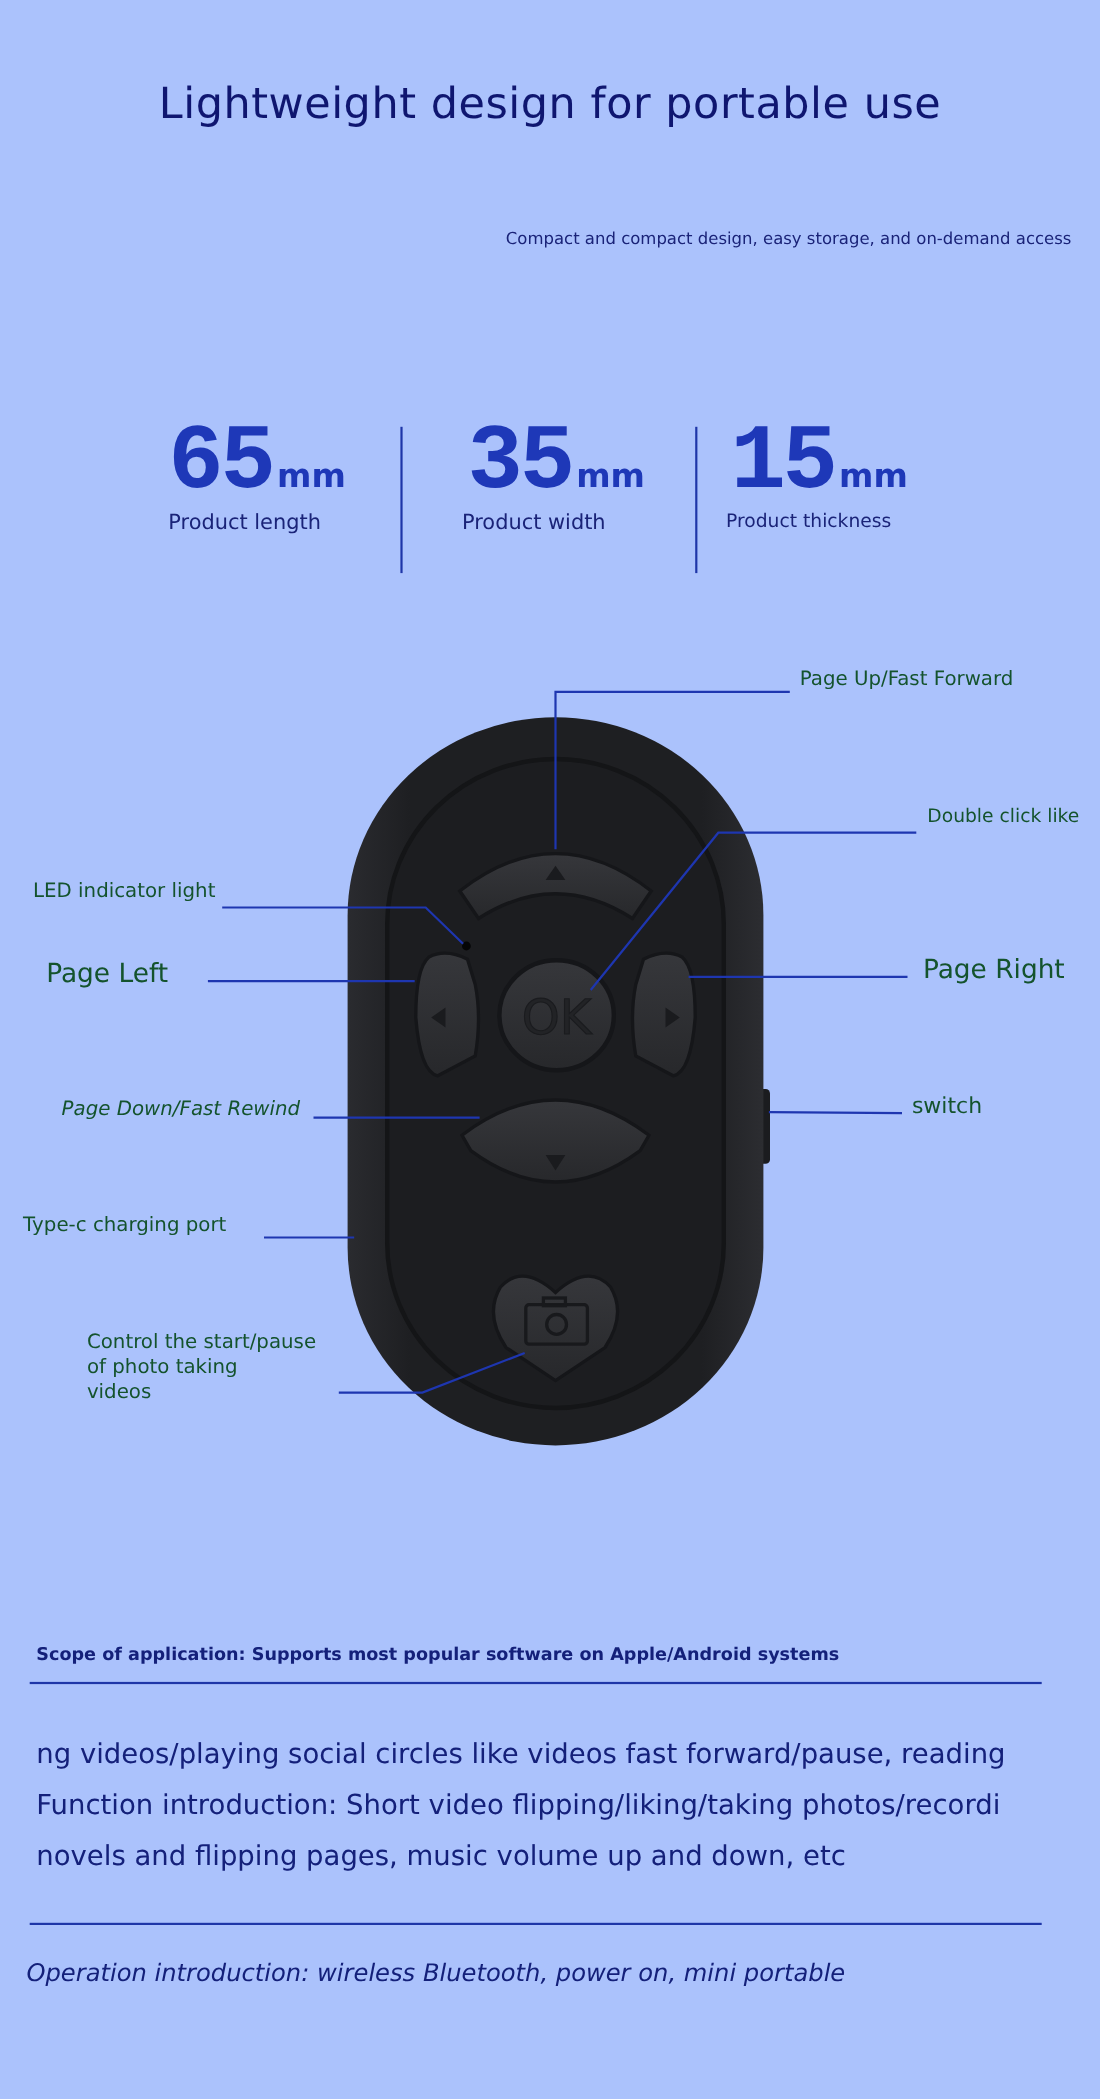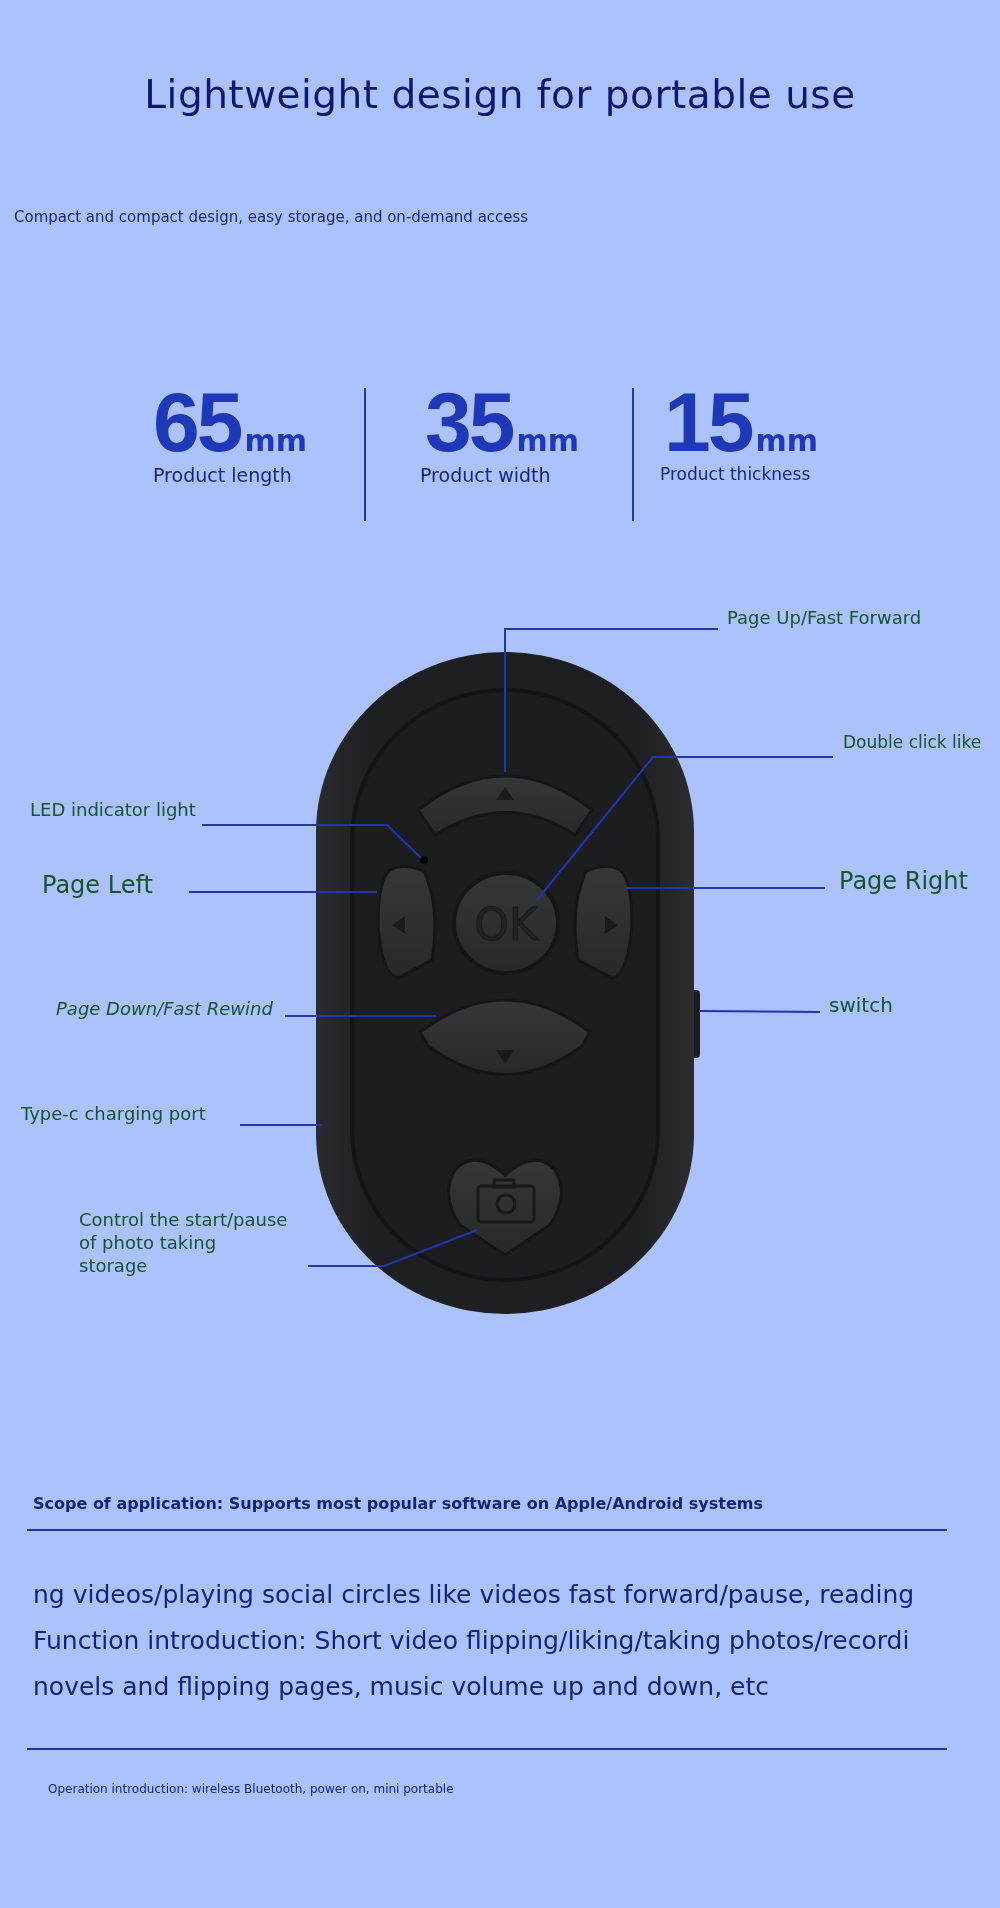--- a/index.html
+++ b/index.html
@@ -1,24 +1,24 @@
 <!DOCTYPE html>
 <html><head>
 <meta charset="utf-8">
 <style>
   html, body { margin:0; padding:0; }
   body { width:1000px; height:1908px; background:#abc2fc; position:relative; overflow:hidden;
          font-family:"Liberation Sans", "DejaVu Sans", sans-serif; color:#0f1670; }
   .abs { position:absolute; }
   .title { left:0; width:1000px; top:72px; text-align:center; font-family:"DejaVu Sans", sans-serif;
            font-size:39px; color:#0f1670; letter-spacing:0.5px; }
-  .subtitle { left:0; width:974px; top:208px; text-align:left; font-family:"DejaVu Sans", sans-serif;
-              font-size:15px; color:#1a2378;margin-left:14px; }
+  .subtitle { left:0; width:974px; top:208px; text-align:right; font-family:"DejaVu Sans", sans-serif;
+              font-size:15px; color:#1a2378; }
   .stat { top:380px; }
-  .stat .num { font-family:Liberation Sans, sans-serif; font-weight:bold; font-size:84px; color:#1e38b8;
+  .stat .num { font-family:Liberation Mono, monospace; font-weight:bold; font-size:84px; color:#1e38b8;
                letter-spacing:-3px; line-height:1; }
   .stat .unit { font-family:"DejaVu Sans", sans-serif; font-weight:bold; font-size:30px; color:#1e38b8; margin-left:4px; }
   .stat .lbl { font-family:"DejaVu Sans", sans-serif; font-size:19px; color:#1a2378; margin-top:0; }
   .vdiv { width:2px; background:#1e36a8; }
   .callout { font-family:"DejaVu Sans", sans-serif; font-size:18px; color:#14532d; white-space:nowrap; }
   .callout.big { font-size:24px; }
   svg.leaders { position:absolute; left:0; top:0; }
   .para { font-family:"DejaVu Sans", sans-serif; color:#14207a; }
   .hline { height:2px; background:#1e36a8; }
 </style>
@@ -104,26 +104,26 @@
 <div class="abs callout" style="left:843px; top:732px; font-size:17px;">Double click like</div>
 <div class="abs callout" style="left:30px; top:799px;">LED indicator light</div>
 <div class="abs callout big" style="left:42px; top:871px;">Page Left</div>
 <div class="abs callout big" style="left:839px; top:867px;">Page Right</div>
 <div class="abs callout" style="left:829px; top:993px; font-size:20px;">switch</div>
 <div class="abs callout" style="left:56px; top:998px;font-style:italic;">Page Down/Fast Rewind</div>
 <div class="abs callout" style="left:21px; top:1103px;">Type-c charging port</div>
 <div class="abs callout" style="left:79px; top:1208px; line-height:23px;">
   <div>Control the start/pause</div>
   <div>of photo taking</div>
-  <div>storage</div>
+  <div>videos</div>
 </div>
 
 <div class="abs para" style="left:33px; top:1494px; font-size:16px;font-weight:bold;">Scope of application: Supports most popular software on Apple/Android systems</div>
 <div class="abs hline" style="left:27px; top:1529px; width:920px;"></div>
 
 <div class="abs para" style="left:33px; top:1572px; font-size:25px; line-height:46px; white-space:nowrap;">
   <div>ng videos/playing social circles like videos fast forward/pause, reading</div>
   <div>Function introduction: Short video flipping/liking/taking photos/recordi</div>
   <div>novels and flipping pages, music volume up and down, etc</div>
 </div>
 <div class="abs hline" style="left:27px; top:1748px; width:920px;"></div>
 
-<div class="abs para" style="left:48px; top:1782px; font-size:12px;">Operation introduction: wireless Bluetooth, power on, mini portable</div>
+<div class="abs para" style="left:24px; top:1782px; font-size:22px;font-style:italic;">Operation introduction: wireless Bluetooth, power on, mini portable</div>
 
 </body></html>

